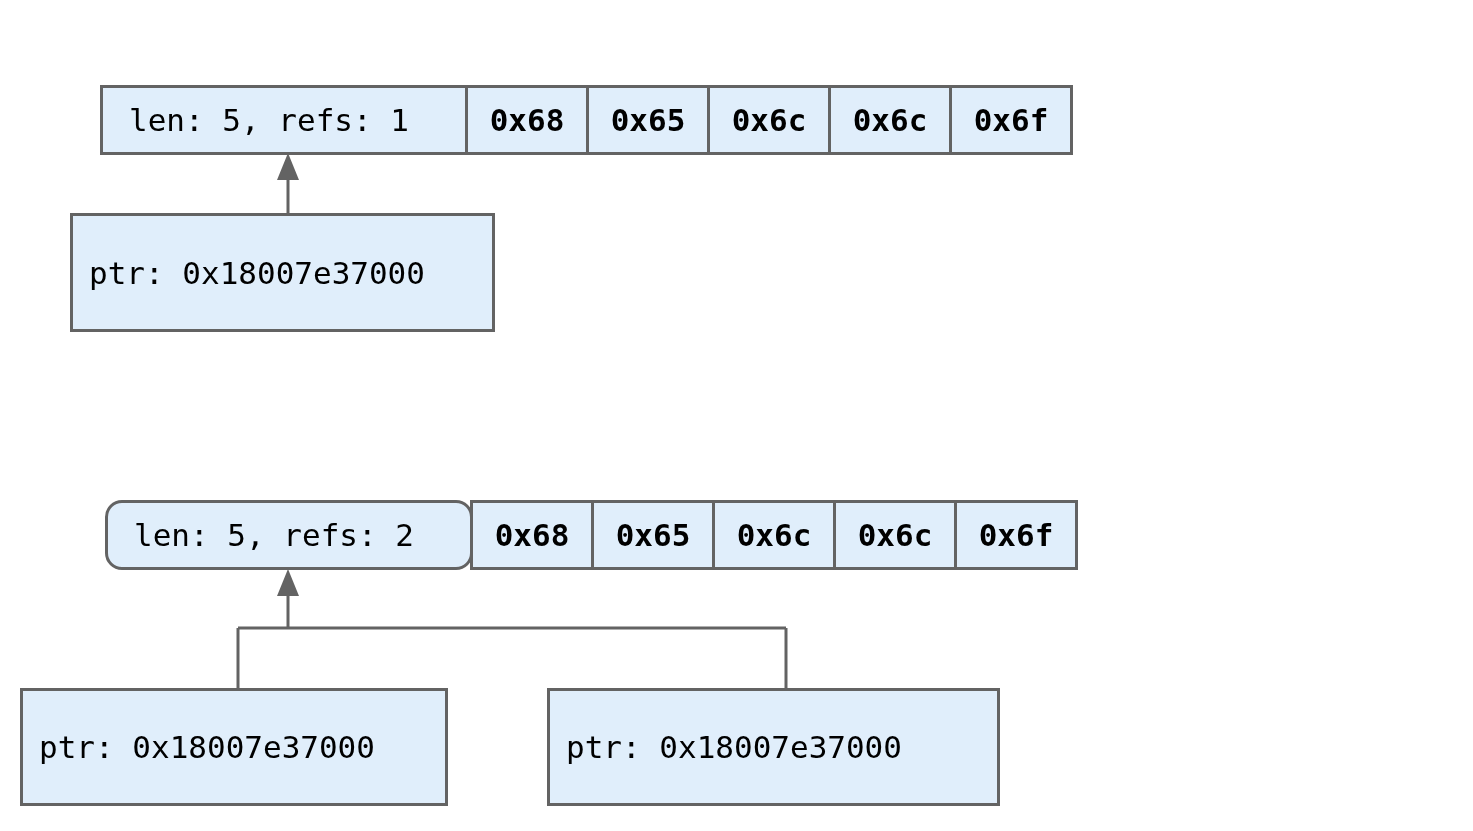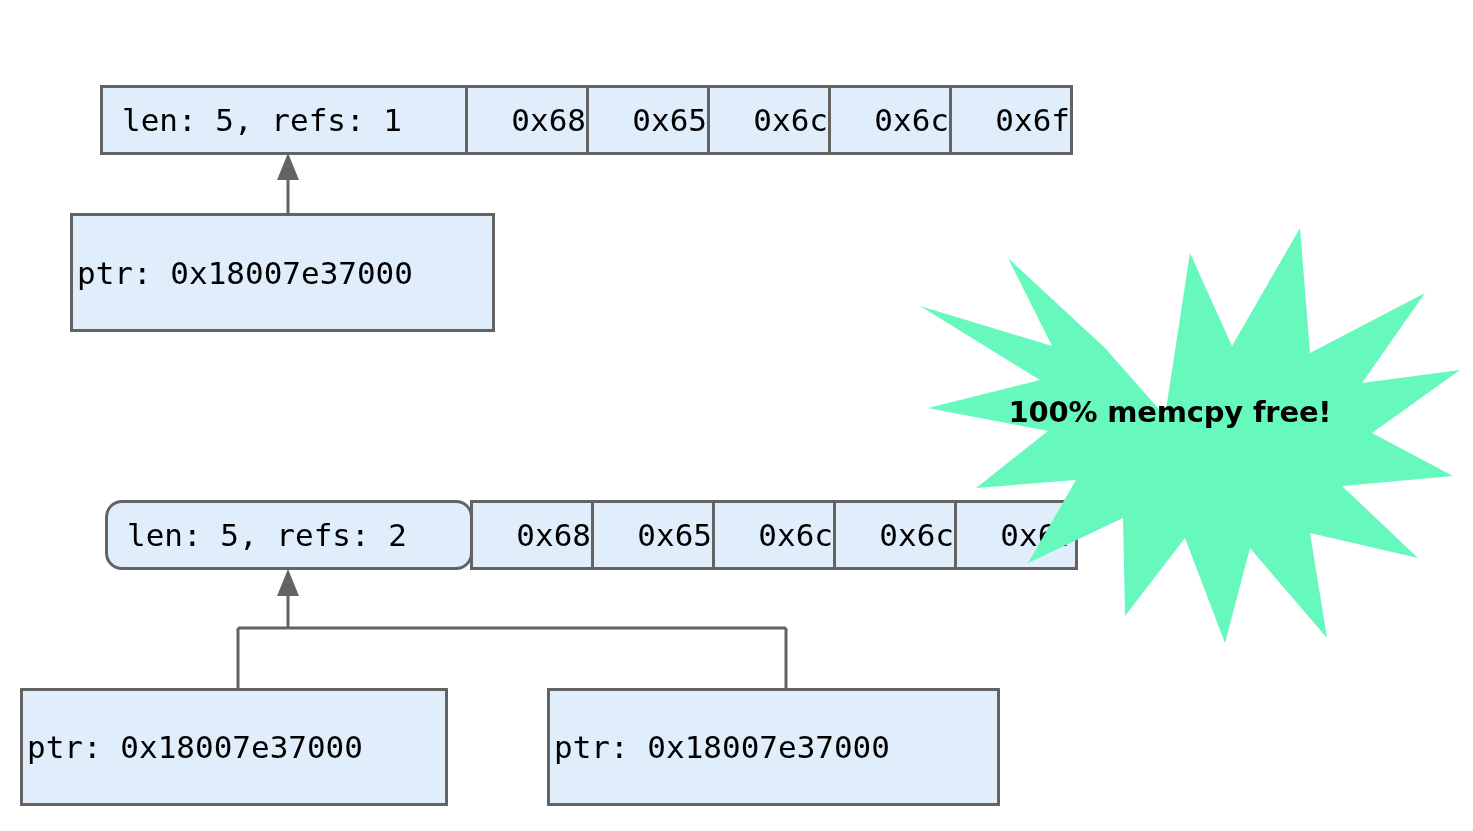--- a/index.html
+++ b/index.html
@@ -37,36 +37,37 @@
     color: #000000;
     letter-spacing: 0px;
     white-space: pre;
   }
   .cell + .cell {
     border-left-width: 3px;
     margin-left: -3px;
   }
   .cell-header {
     justify-content: flex-start;
-    padding-left: 19px;
+    padding-left: 26px;
   }
   .cell-byte {
-    justify-content: flex-end;
+    justify-content: center;
+    font-weight: bold;
   }
 
   
   .ptr-box {
     position: absolute;
     box-sizing: border-box;
     background: #e0eefb;
     border: 3px solid #636363;
     display: flex;
     align-items: center;
     justify-content: flex-start;
-    padding-left: 4px;
+    padding-left: 16px;
     font-family: "DejaVu Sans Mono", monospace;
     font-size: 31px;
     color: #000000;
     white-space: pre;
   }
 
   
   .plain-label {
     position: absolute;
     font-family: "DejaVu Sans Mono", monospace;
@@ -173,56 +174,20 @@
       <span>0x6c</span>
     </div>
     <div class="cell cell-byte" style="width:124px;">
       <span>0x6c</span>
     </div>
     <div class="cell cell-byte" style="width:124px;">
       <span>0x6f</span>
     </div>
   </div>
 
-  <div class="burst-wrap">
-    <svg class="burst-svg" viewBox="0 0 580 425" preserveAspectRatio="none">
-      <polygon fill="#66f8bd" points="
-        285,198
-        310,35
-        352,128
-        420,10
-        430,135
-        545,75
-        482,165
-        580,152
-        492,215
-        573,258
-        462,268
-        538,340
-        430,315
-        447,420
-        370,330
-        345,425
-        305,320
-        245,398
-        243,300
-        148,345
-        196,262
-        96,270
-        168,213
-        48,190
-        160,162
-        40,88
-        172,128
-        128,40
-        225,130
-      "></polygon>
-    </svg>
-    <div class="burst-text">100% memcpy free!</div>
-  </div>
 
   <div class="ptr-box" style="left:20px; top:688px; width:428px; height:118px;">
     <span>ptr: 0x18007e37000</span>
   </div>
 
   <div class="ptr-box" style="left:547px; top:688px; width:453px; height:118px;">
     <span>ptr: 0x18007e37000</span>
   </div>
 
 </div>

